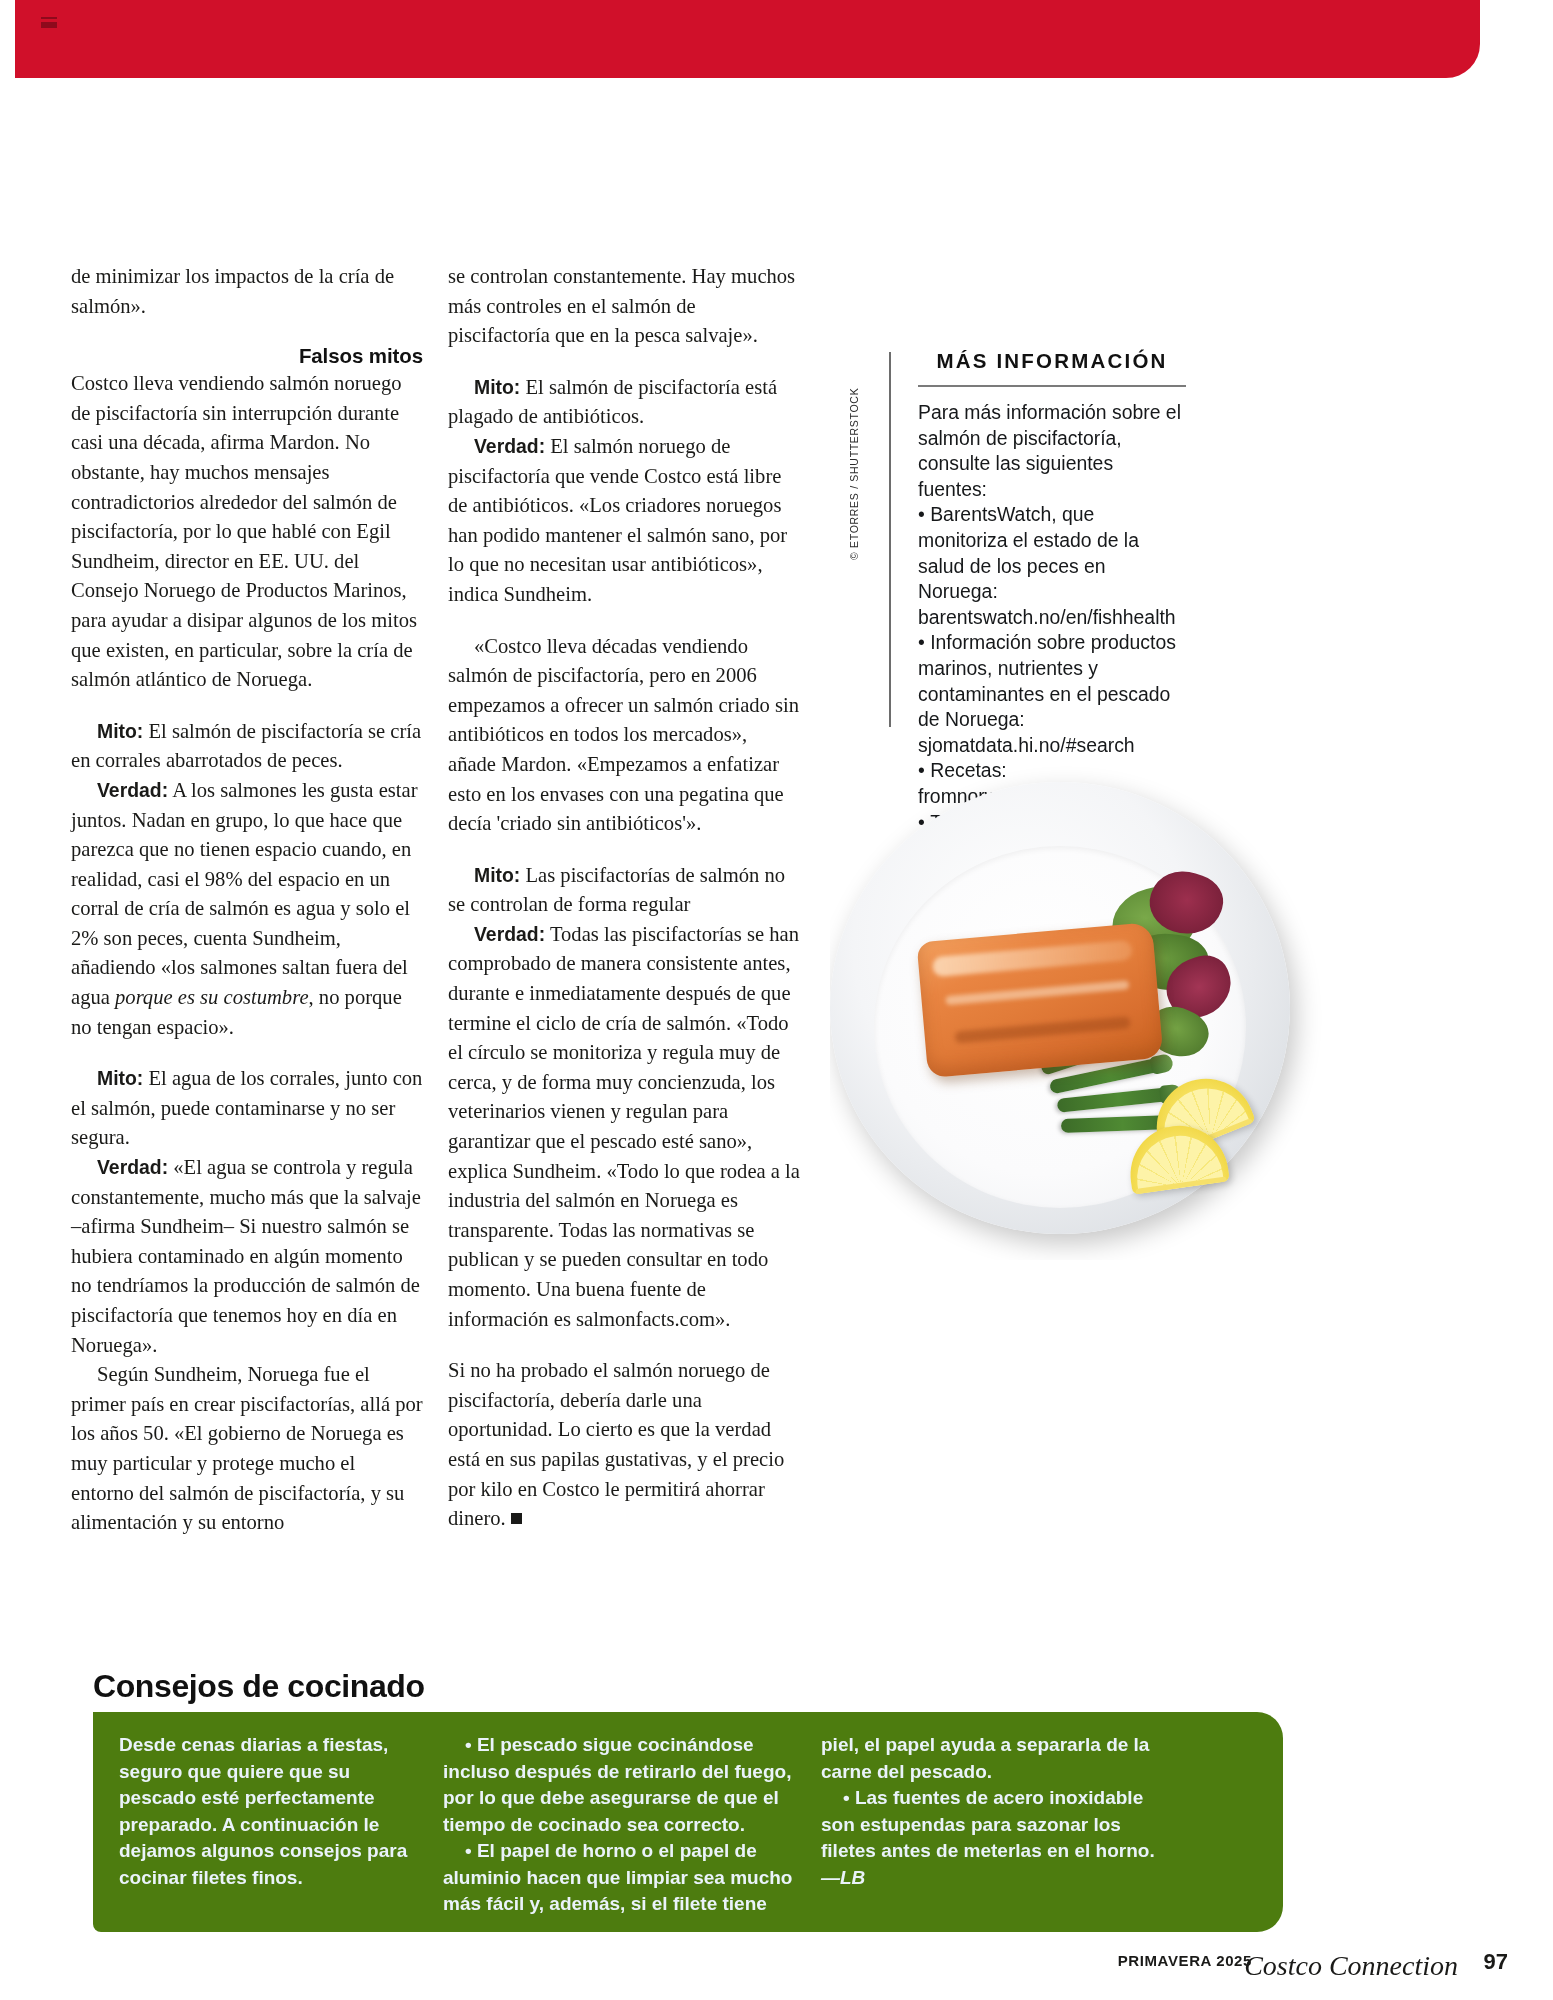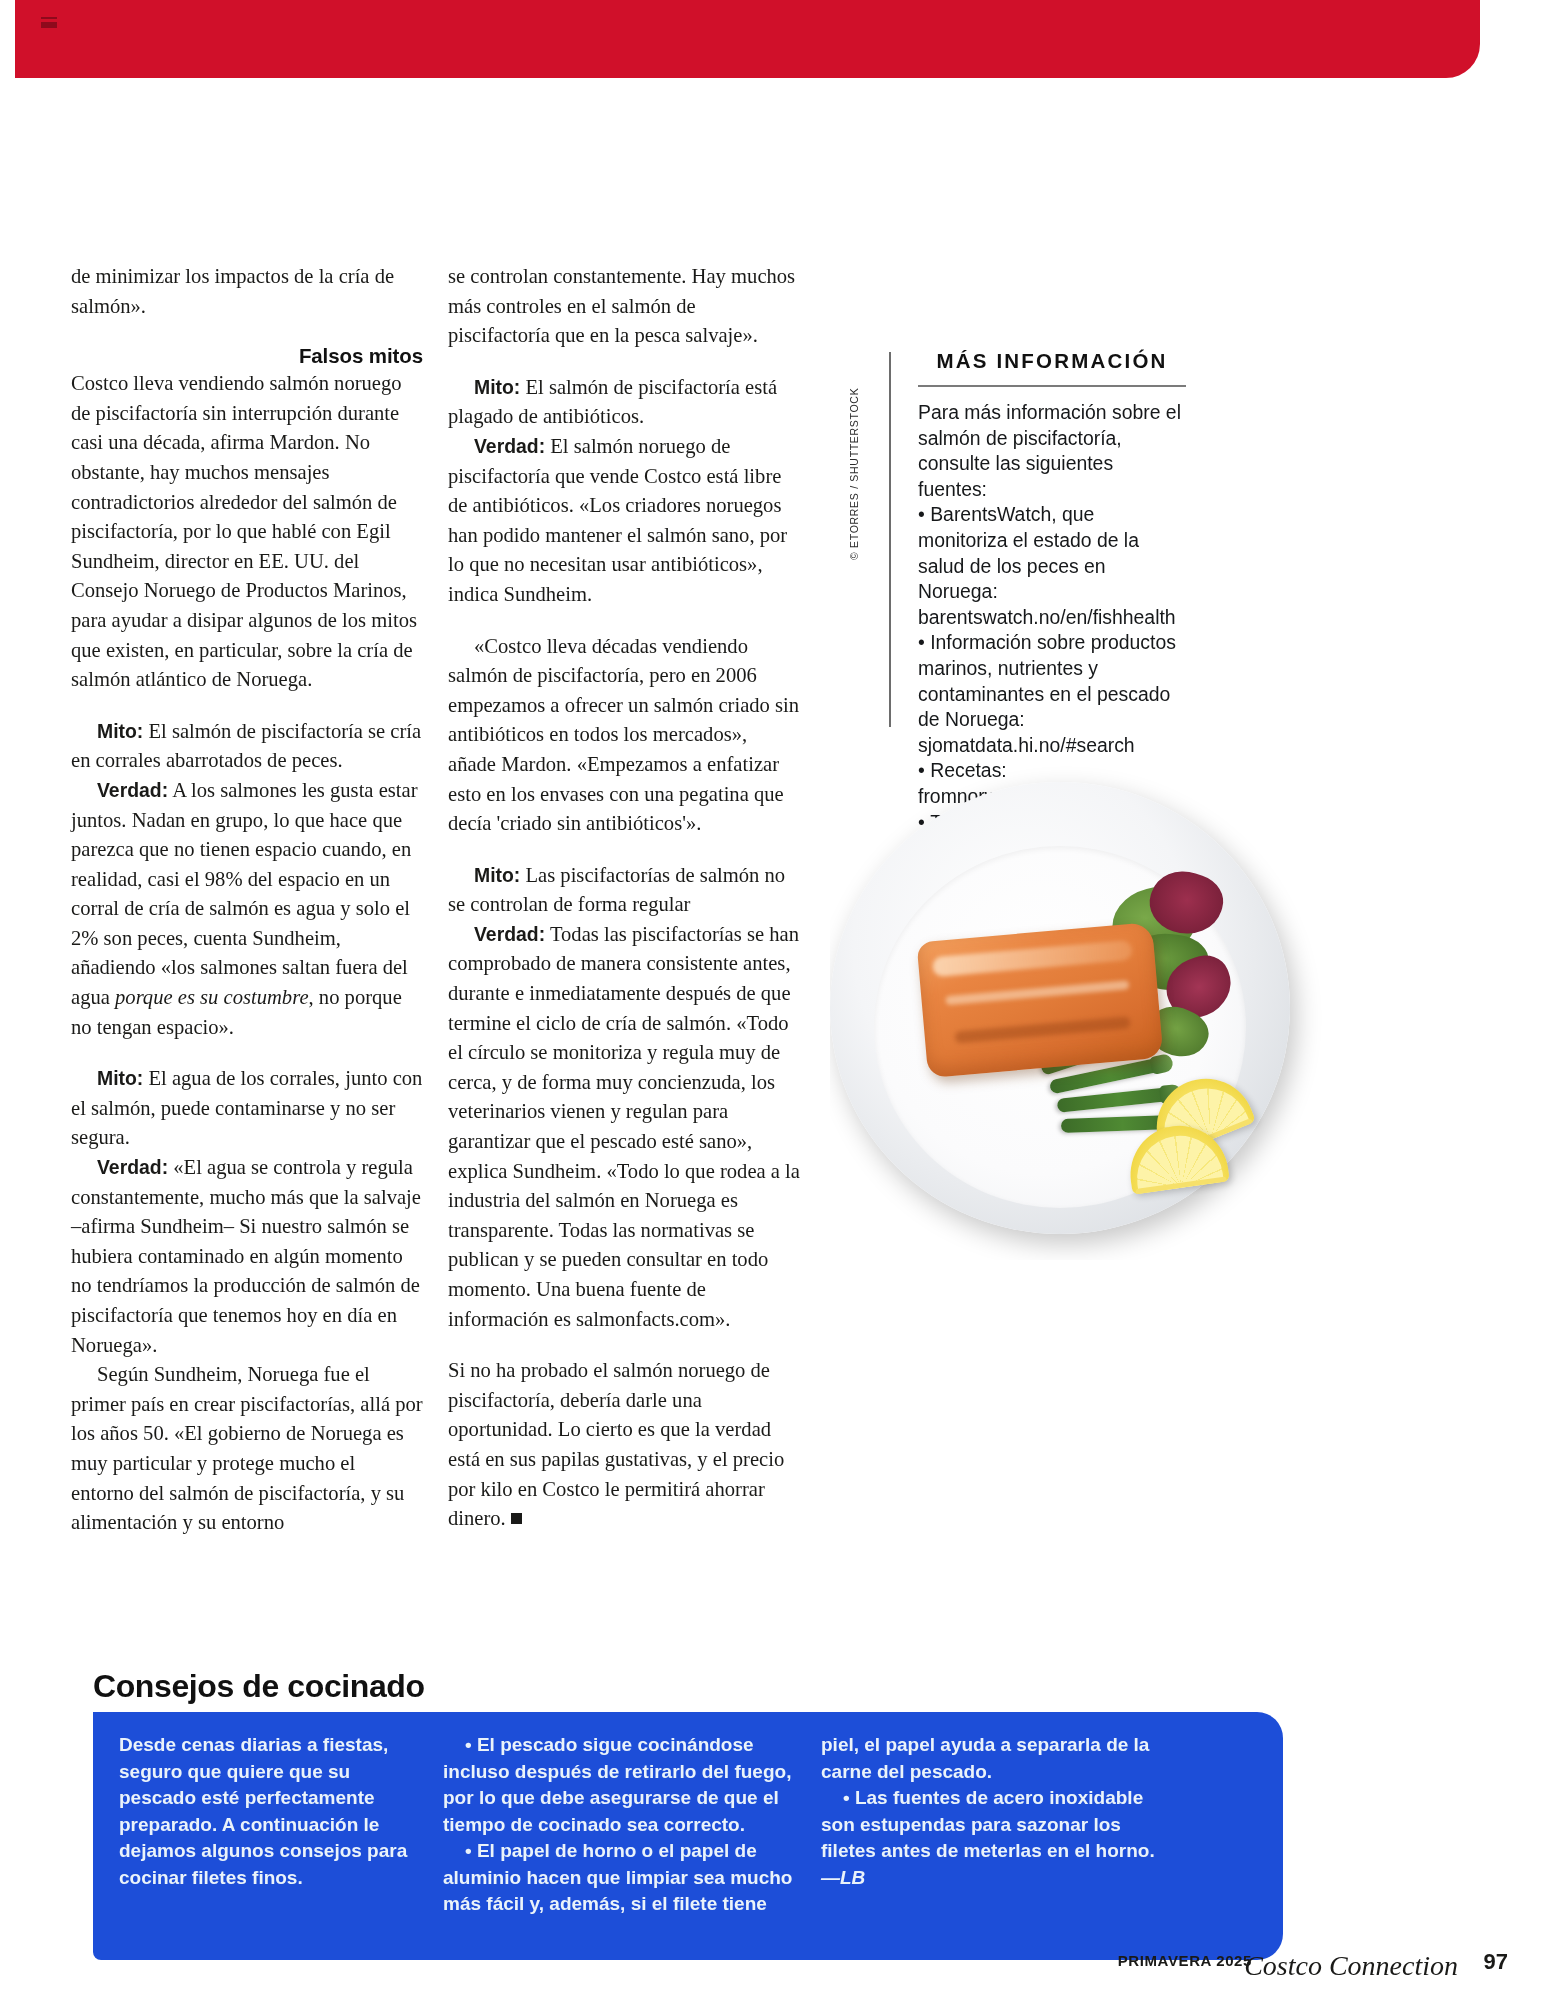--- a/index.html
+++ b/index.html
@@ -144,22 +144,22 @@
     border-radius:52px 52px 4px 4px;background:repeating-conic-gradient(from 200deg at 50% 100%,
       #fdf3a8 0deg 16deg,#f7e87c 16deg 18deg);
   }
   .lemon:after{
     content:"";position:absolute;left:3px;bottom:-3px;width:92px;height:8px;border-radius:8px;
     background:#f6e06a;
   }
 
   
   .tips{
-    position:absolute;left:78px;top:1712px;width:1190px;height:248px;
-    background:#1d4ed8;
+    position:absolute;left:78px;top:1712px;width:1190px;height:220px;
+    background:#4d7c0f;
     border-top-right-radius:26px;border-bottom-right-radius:26px;
     border-bottom-left-radius:8px;
   }
   .tips-tab{
     position:absolute;left:78px;top:1658px;width:374px;height:56px;
     background:#ffffff;border-top-right-radius:26px;
   }
   .tips-title{
     position:absolute;left:78px;top:1658px;width:380px;height:56px;
     font-family:"Liberation Sans",sans-serif;

